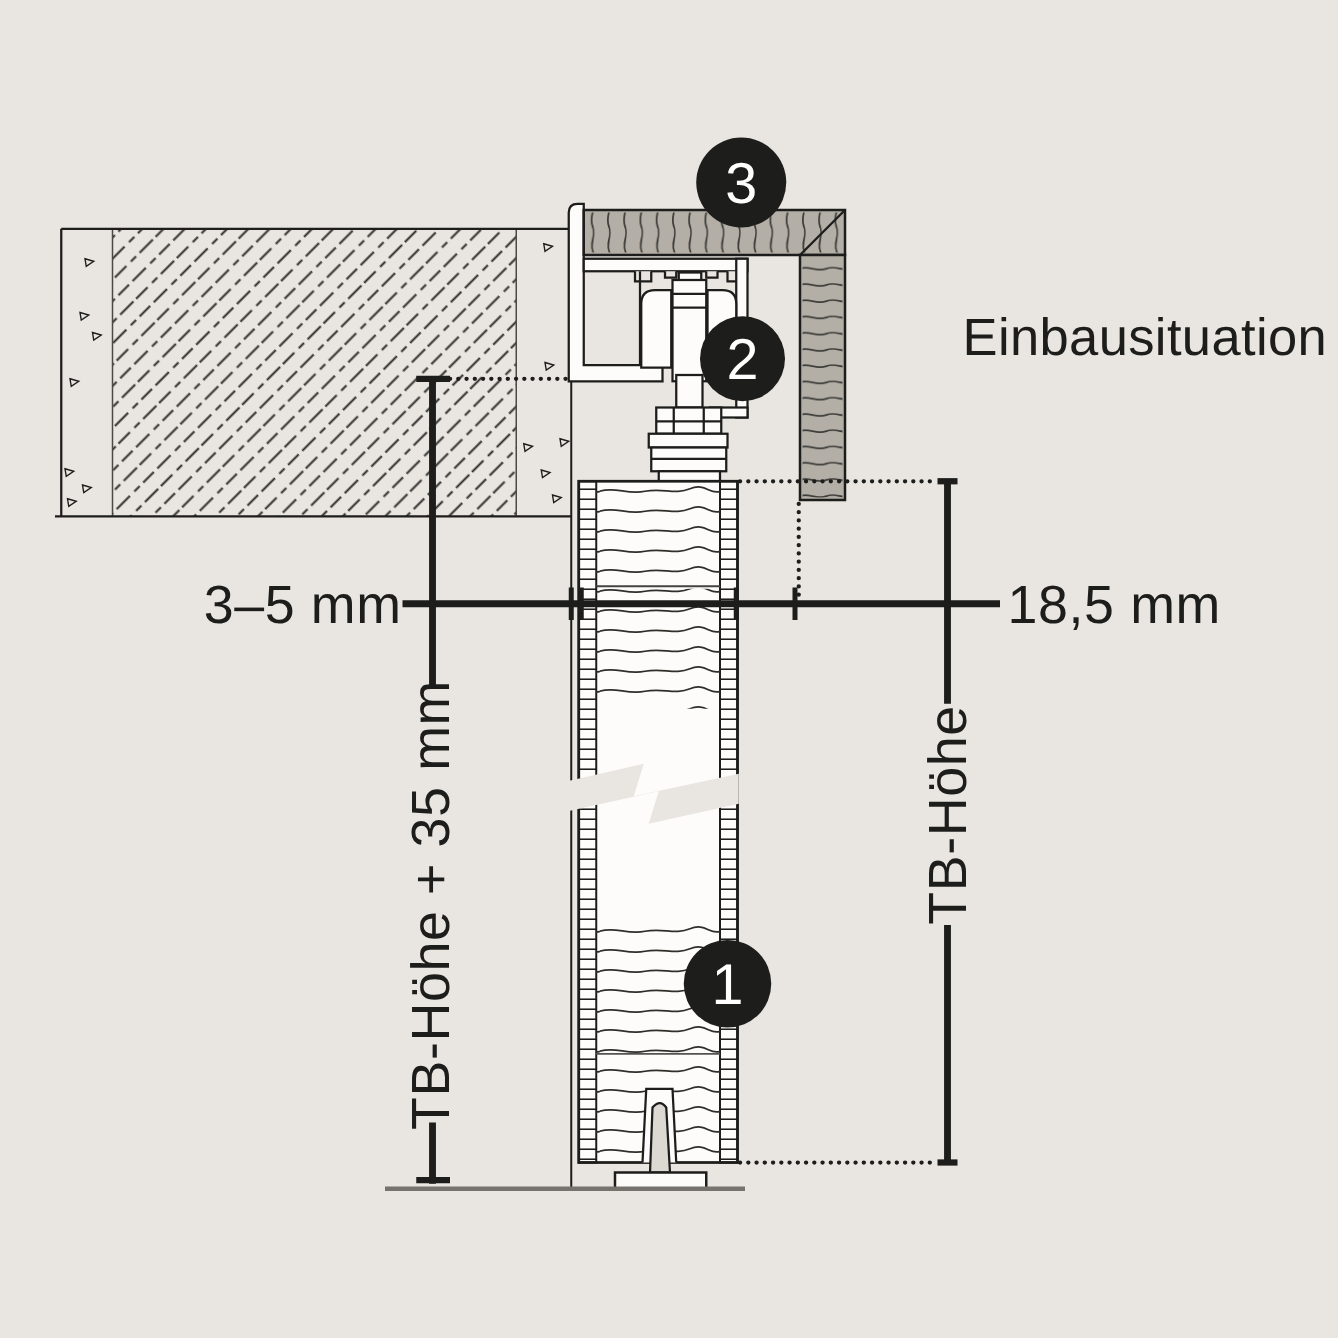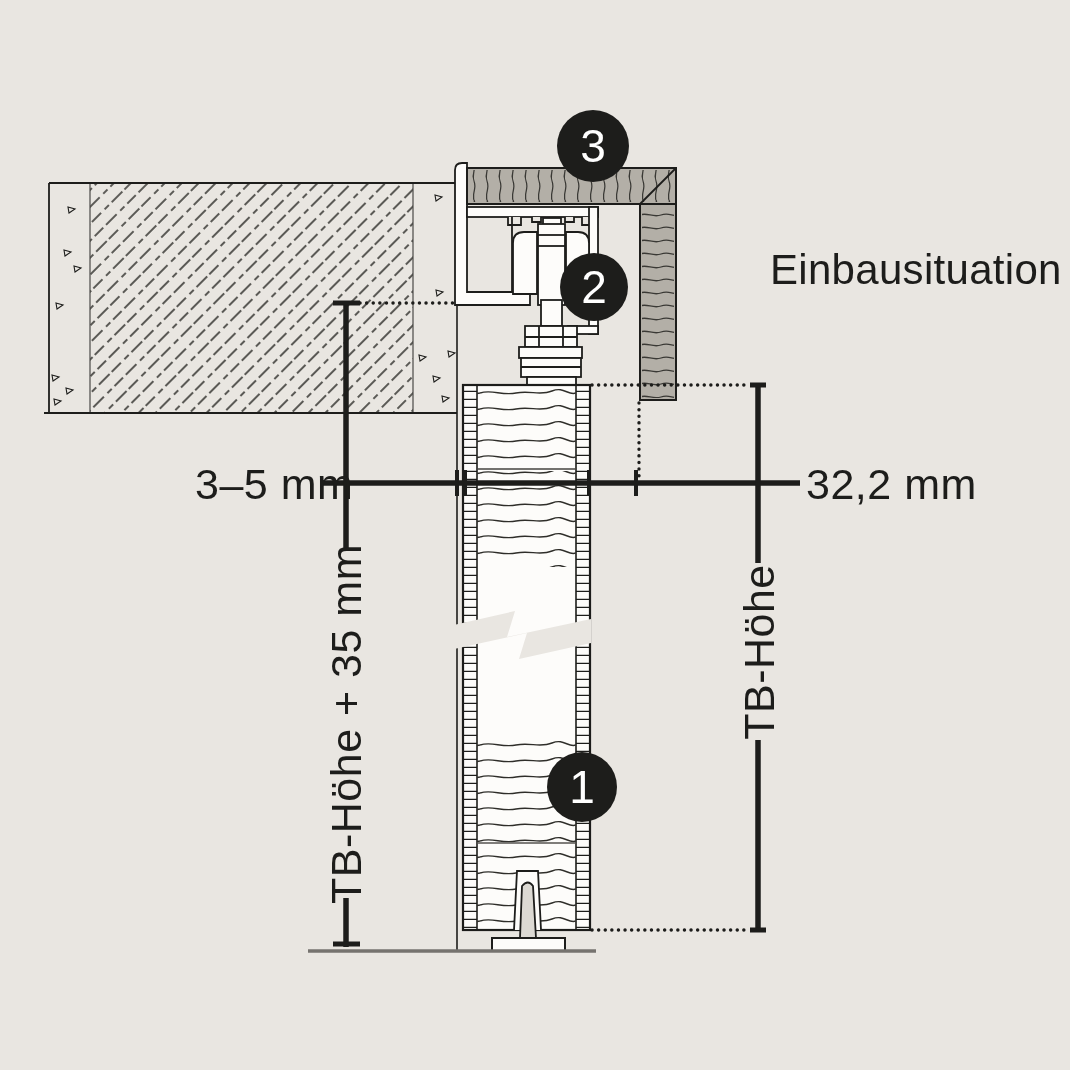--- a/index.html
+++ b/index.html
@@ -170,23 +170,23 @@
       <line x1="750" y1="385" x2="766" y2="385" stroke-width="5"></line>
       <line x1="750" y1="930" x2="766" y2="930" stroke-width="5"></line>
     </g>
   </g>
 </svg>
 
 <div class="label title-block" style="left:770px;top:216px;margin-top:25px;">
   <div>Einbausituation</div>
 </div>
 
-<div class="label dim-label" style="left:163px;top:460px;margin-left:32px;">3–5 mm</div>
-
-<div class="label dim-label" style="left:806px;top:460px;">32,2 mm</div>
+<div class="label dim-label" style="left:163px;top:460px;">3–5 mm</div>
+
+<div class="label dim-label" style="left:806px;top:460px;">18,5 mm</div>
 
 <div class="rot-anchor" style="left:346px;top:724px;">
   <div class="label dim-label rot" style="left:0;top:0;">TB-Höhe + 35 mm</div>
 </div>
 
 <div class="rot-anchor" style="left:759px;top:652px;">
   <div class="label dim-label rot" style="left:0;top:0;">TB-Höhe</div>
 </div>
 
 <div class="marker" style="left:557px;top:110px;width:72px;height:72px;">3</div>

